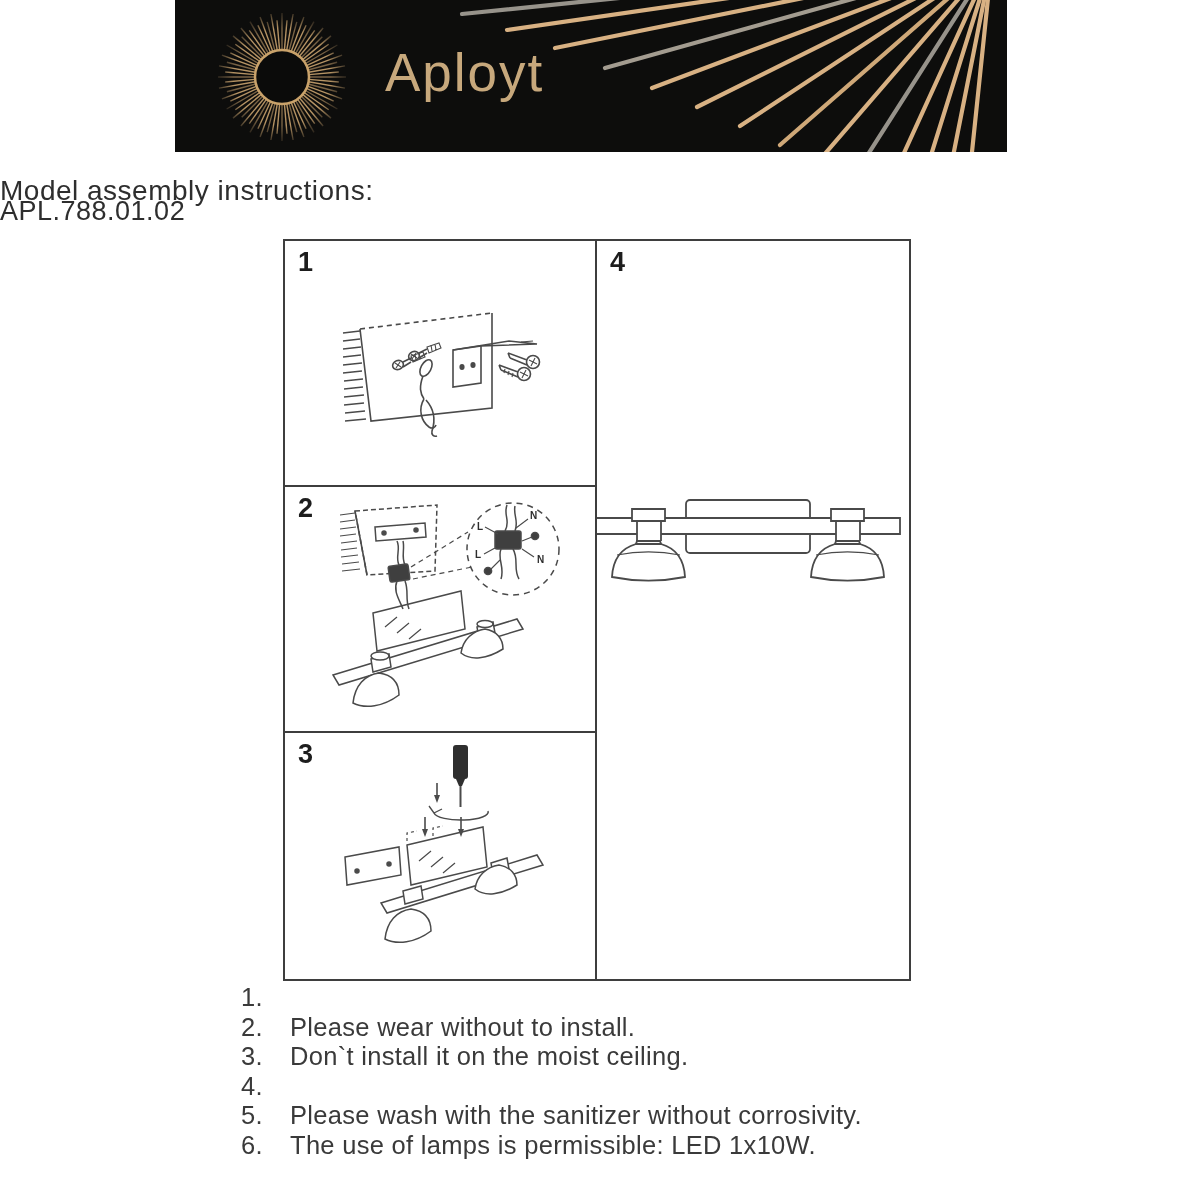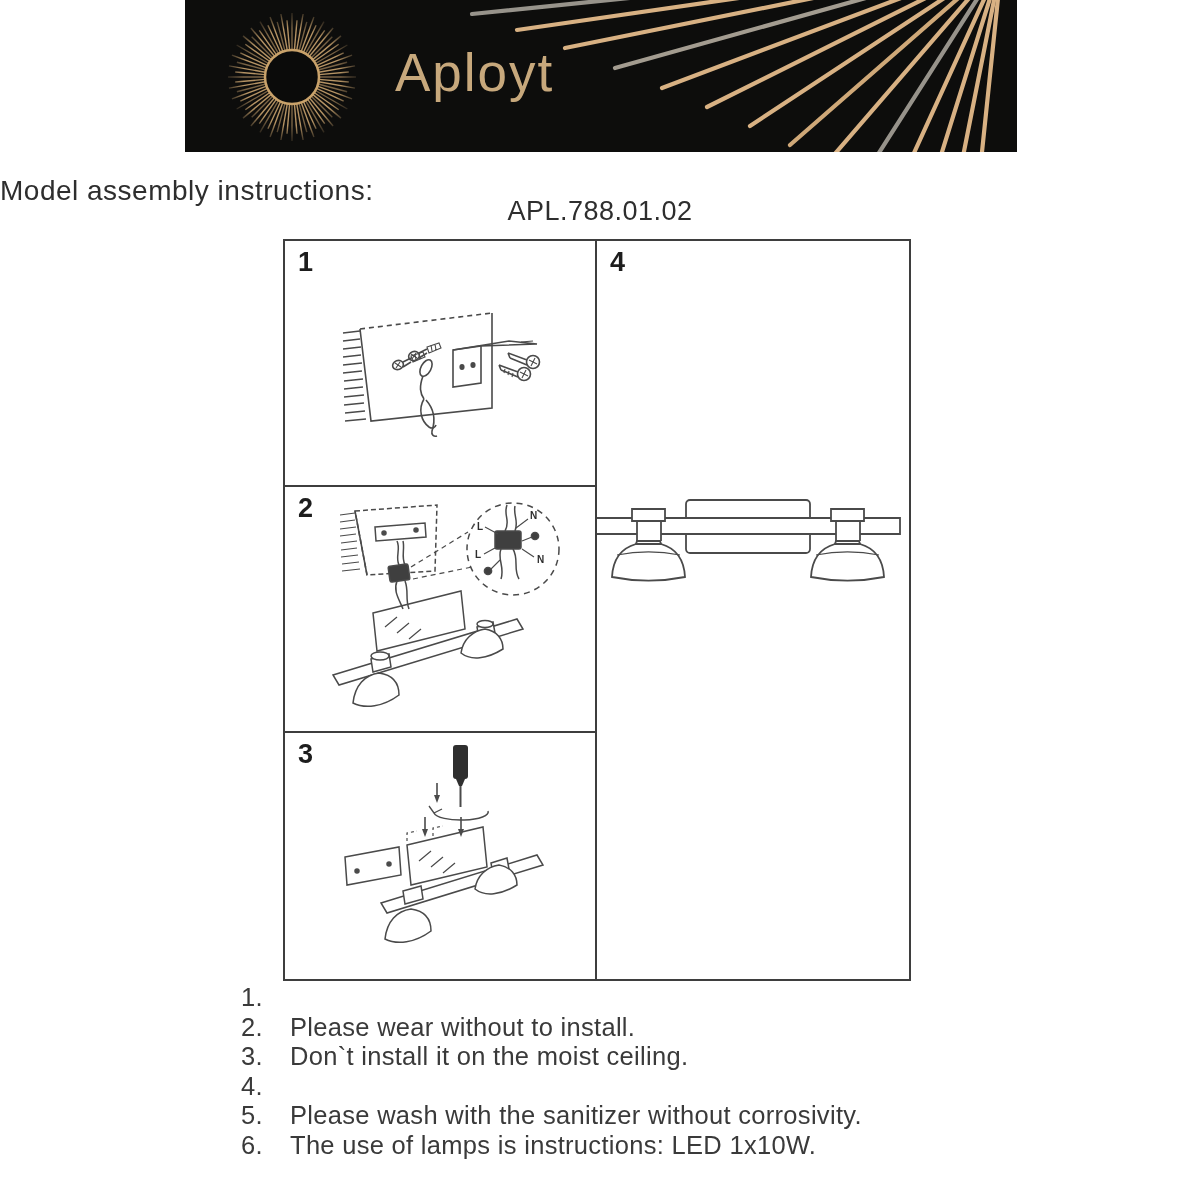--- a/index.html
+++ b/index.html
@@ -2,41 +2,41 @@
 <html><head>
 <meta charset="utf-8">
 <style>
   html,body { margin:0; padding:0; background:#ffffff; }
   .page {
     position:relative; width:1200px; height:1200px; background:#ffffff;
     font-family:"Liberation Sans", sans-serif; overflow:hidden;
   }
   
   .banner {
-    position:absolute; left:185px; top:0; width:832px; height:152px;
+    position:absolute; left:175px; top:0; width:832px; height:152px;
     background:#0d0d0c; overflow:hidden;
   }
   .sunburst-wrap { position:absolute; left:41px; top:11px; width:132px; height:132px; }
   .sunburst-wrap svg { position:absolute; left:0; top:0; }
   .sunburst-fade {
     position:absolute; left:0; top:0; width:132px; height:132px; border-radius:50%;
     background:radial-gradient(circle, rgba(13,13,12,0) 0 52%, #0d0d0c 76%);
   }
   .brand {
     position:absolute; left:210px; top:46px; font-size:53px; line-height:1;
     color:#c7a87c; letter-spacing:2px; font-weight:400;
   }
   .corner-rays { position:absolute; right:0; top:0; }
   
   .title-line1 {
     position:absolute; left:0; top:175px; width:1200px; 
     font-size:28px; color:#2e2e2e; letter-spacing:0.5px;
   }
   .title-line2 {
-    position:absolute; left:0; top:196px; width:1200px; text-align:center;
+    position:absolute; left:0; top:196px; width:1200px; text-align:left;
     font-size:27px; color:#2e2e2e; letter-spacing:0.5px;
   }
   
   .grid {
     position:absolute; left:283px; top:239px;
     display:grid; grid-template-columns:312px 312px; grid-template-rows:246px 246px 246px;
     border:2px solid #3e3e3e;
   }
   .panel { position:relative; background:#ffffff; }
   .p1 { grid-column:1; grid-row:1; border-right:2px solid #3e3e3e; border-bottom:2px solid #3e3e3e; }
@@ -319,17 +319,17 @@
     </div>
     <div class="note-row">
       <span class="note-num">4.</span>
     </div>
     <div class="note-row">
       <span class="note-num">5.</span>
       <span class="note-text">Please wash with the sanitizer without corrosivity.</span>
     </div>
     <div class="note-row">
       <span class="note-num">6.</span>
-      <span class="note-text">The use of lamps is instructions: LED 1x10W.</span>
+      <span class="note-text">The use of lamps is permissible: LED 1x10W.</span>
     </div>
   </div>
 
 </div>
 
 </body></html>

